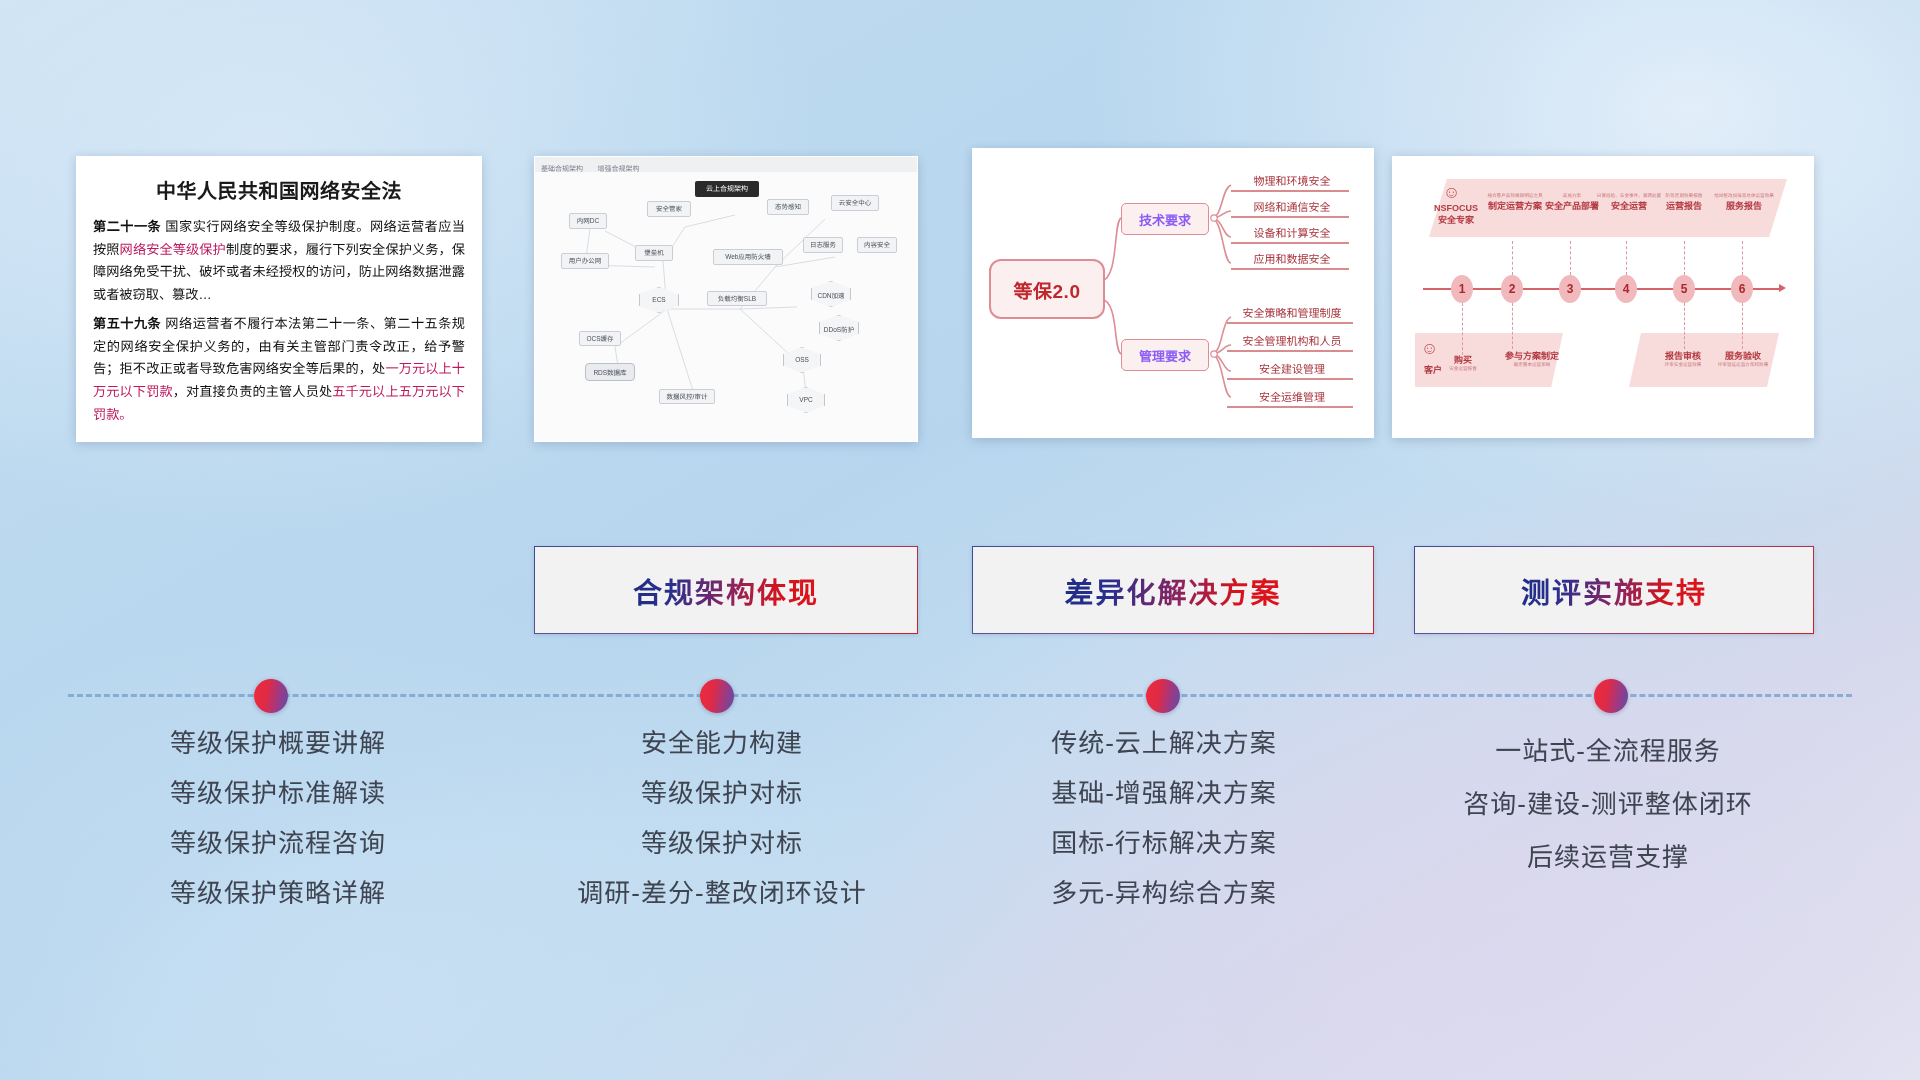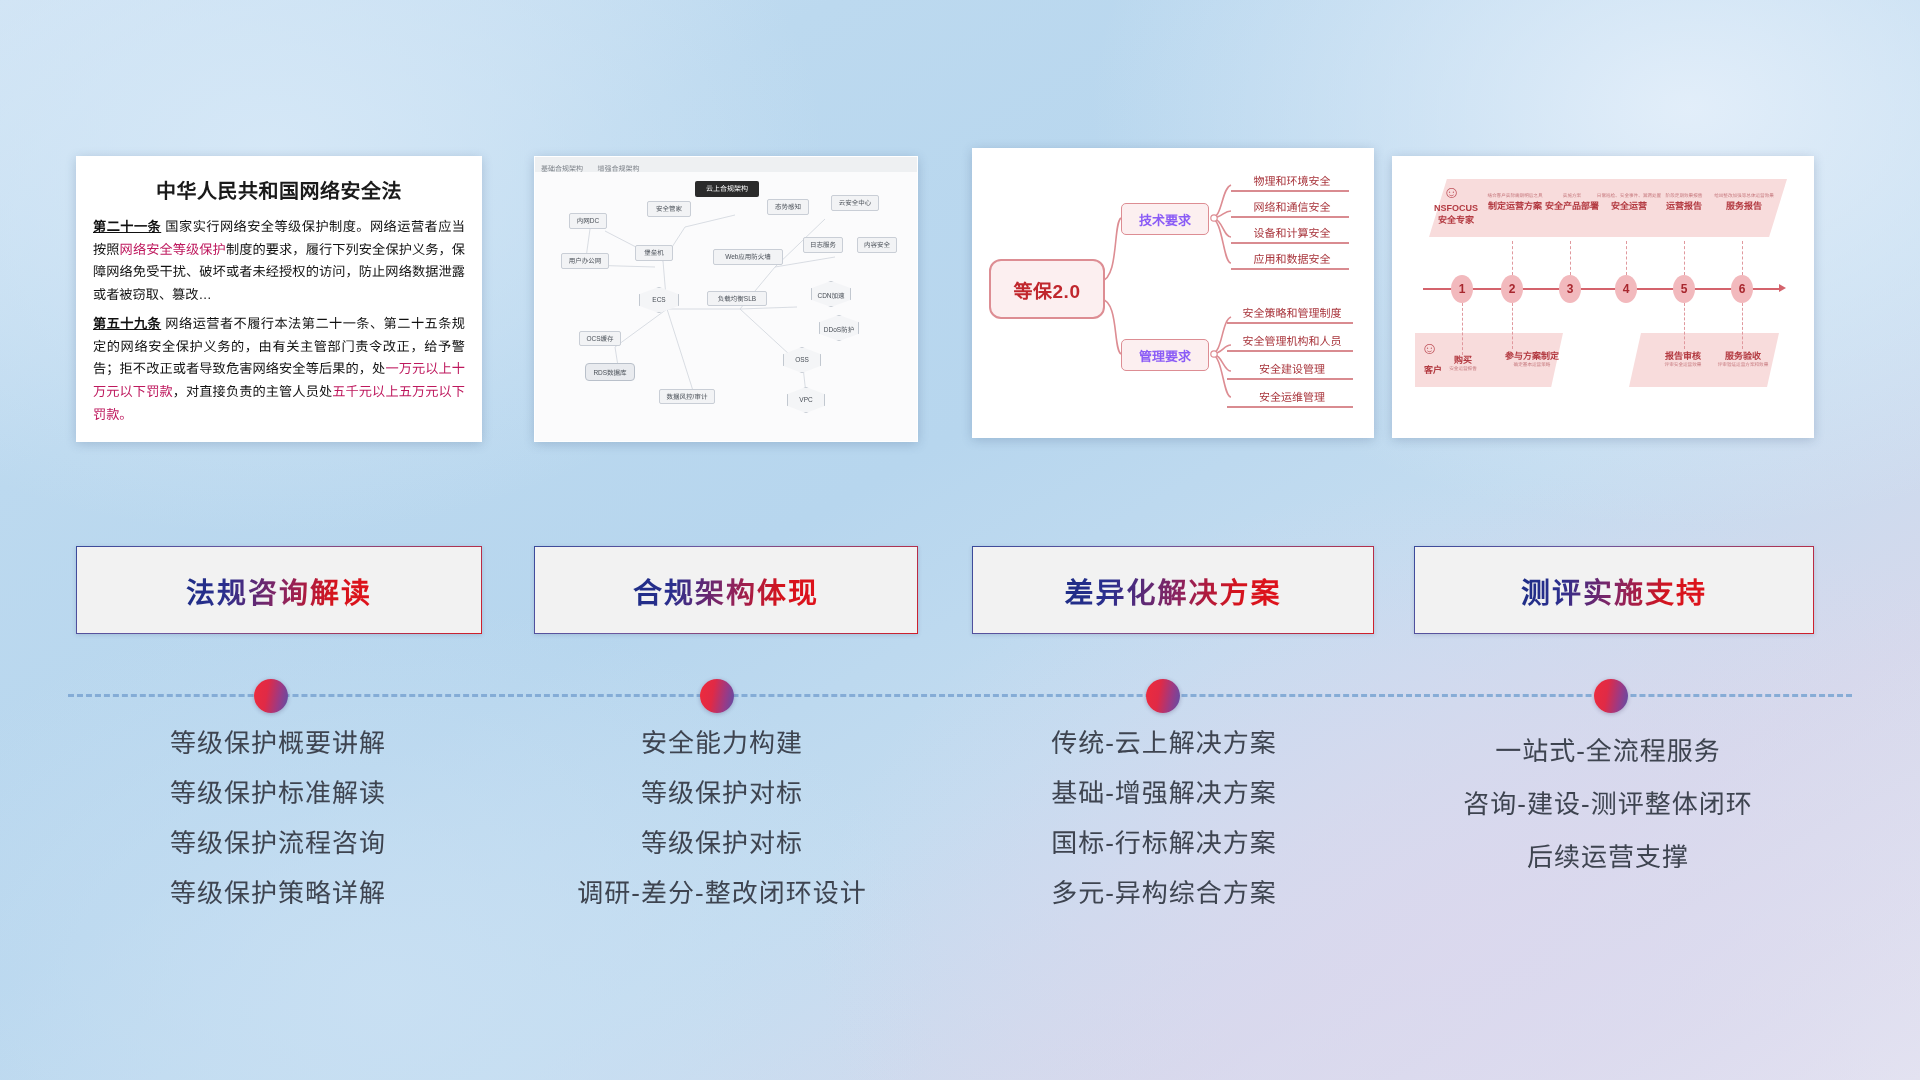--- a/index.html
+++ b/index.html
@@ -30,21 +30,21 @@
   #card3{left:972px;top:148px;width:400px;height:288px;}
   #card4{left:1392px;top:156px;width:420px;height:280px;}
 
   
   .law{padding:14px 16px 8px 16px;box-sizing:border-box;height:100%;}
   .law-title{
     text-align:center;font-weight:bold;font-size:20px;color:#1a1a1a;
     letter-spacing:.5px;margin:4px 0 12px 0;
   }
   .law-p{font-size:13.2px;line-height:1.72;color:#111;text-align:justify;margin:0 0 6px 0;}
-  .law-p b{font-weight:bold;text-decoration:underline;}
+  .law-p b{font-weight:bold;}
   .law-p .red{color:#be185d;}
 
   
   .arch{position:relative;width:100%;height:100%;background:#fbfbfc;}
   .arch-head{position:absolute;left:0;top:0;width:100%;height:15px;background:#eef0f2;}
   .arch-head span{font-size:7px;color:#7a7f86;line-height:15px;margin-left:6px;}
   .arch-head span+span{margin-left:10px;}
   .arch-black{
     position:absolute;left:160px;top:24px;width:64px;height:16px;background:#2b2b2b;border-radius:2px;
     color:#fff;font-size:7px;text-align:center;line-height:16px;
@@ -334,23 +334,20 @@
         </div>
         <div class="nsf-lbl" style="left:316px;top:192px;width:68px;">
           <span class="big">服务验收</span>
           <span class="sm">评审验证运营方案和效果</span>
         </div>
       </div>
     </div>
   </div>
 
   <div class="btnrow">
-    <div class="btn" id="btn1">
-      <span class="lbl">法规咨询解读</span>
-    </div>
     <div class="btn" id="btn2">
       <span class="lbl">合规架构体现</span>
     </div>
     <div class="btn" id="btn3">
       <span class="lbl">差异化解决方案</span>
     </div>
     <div class="btn" id="btn4">
       <span class="lbl">测评实施支持</span>
     </div>
   </div>

